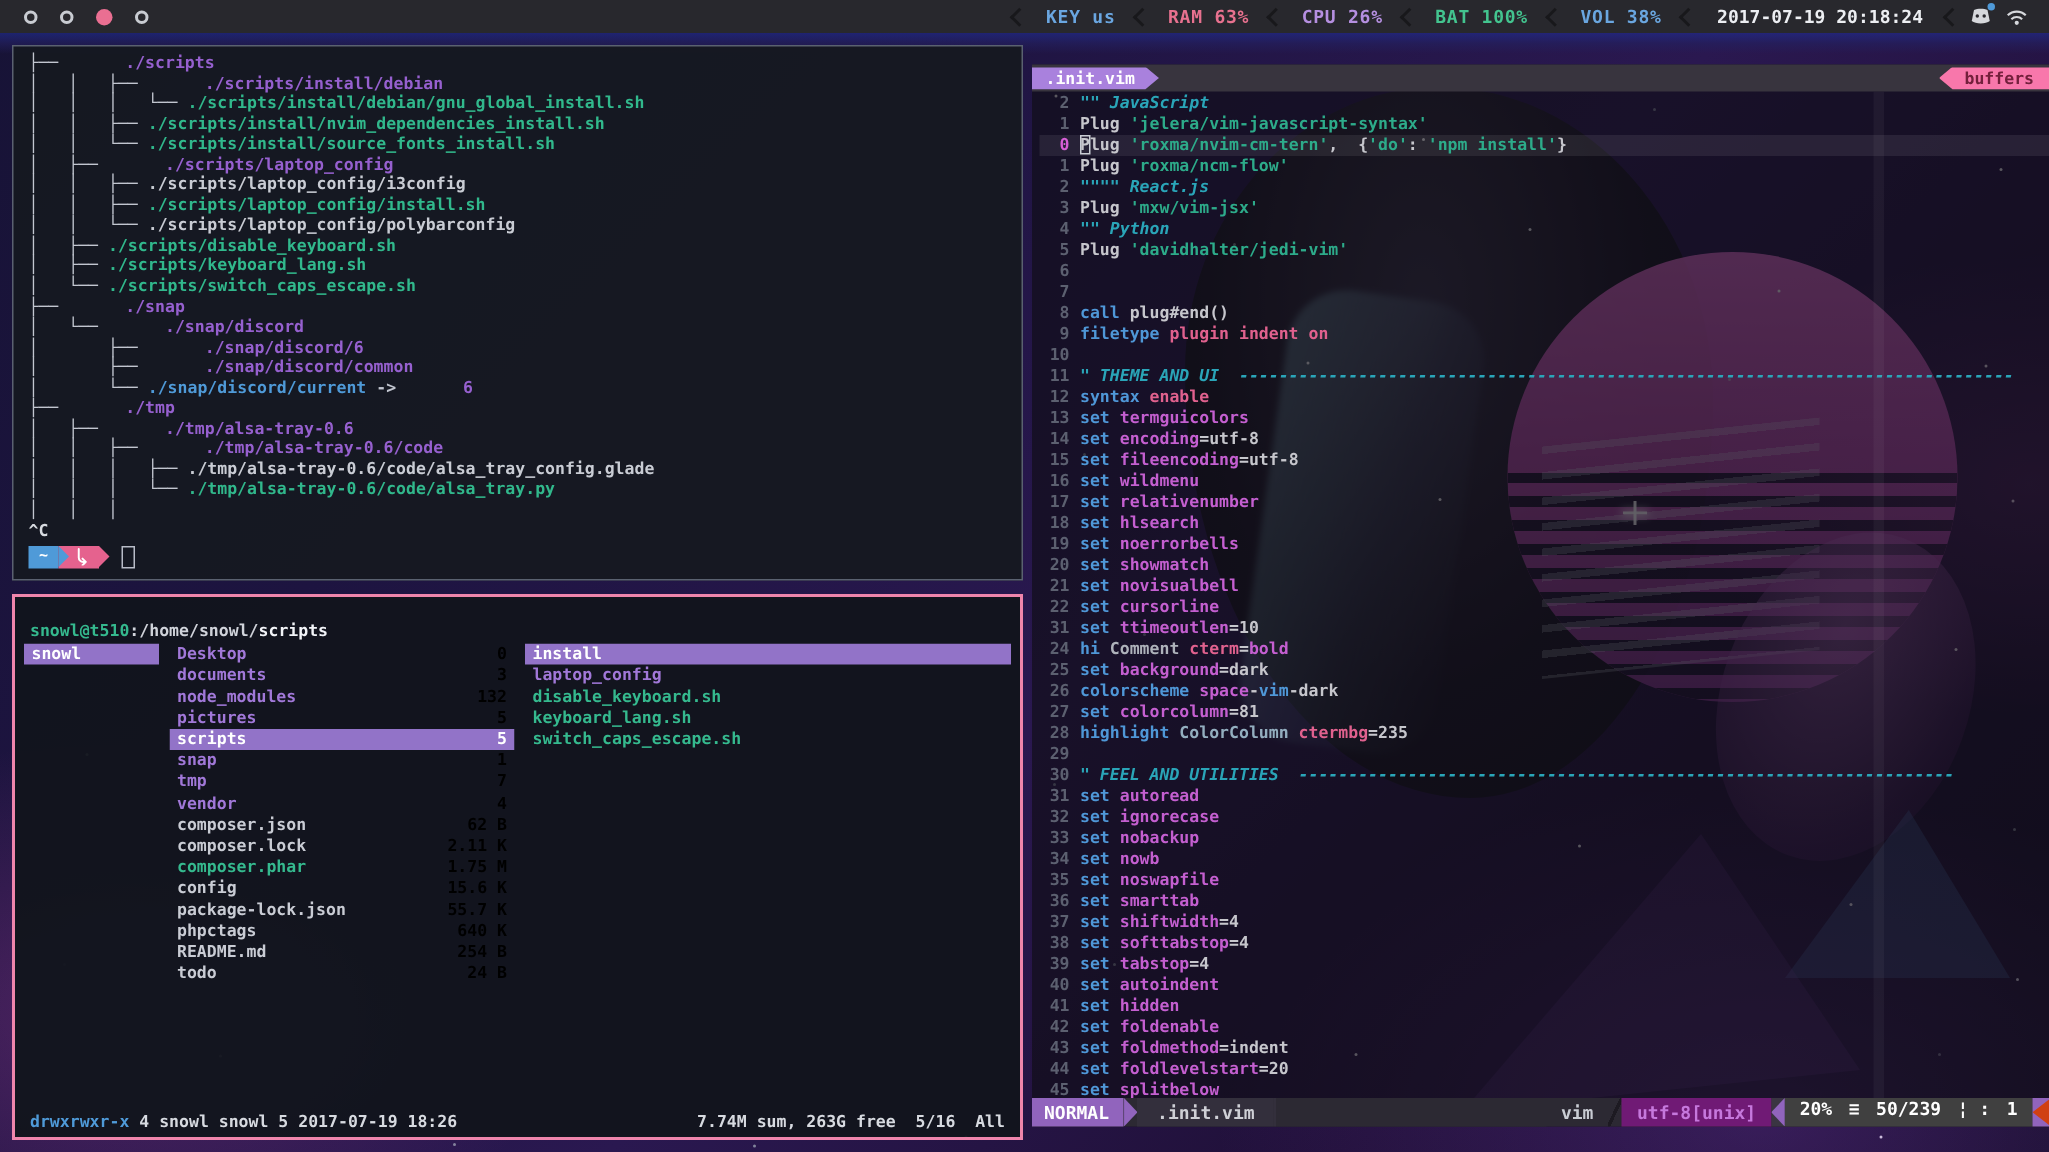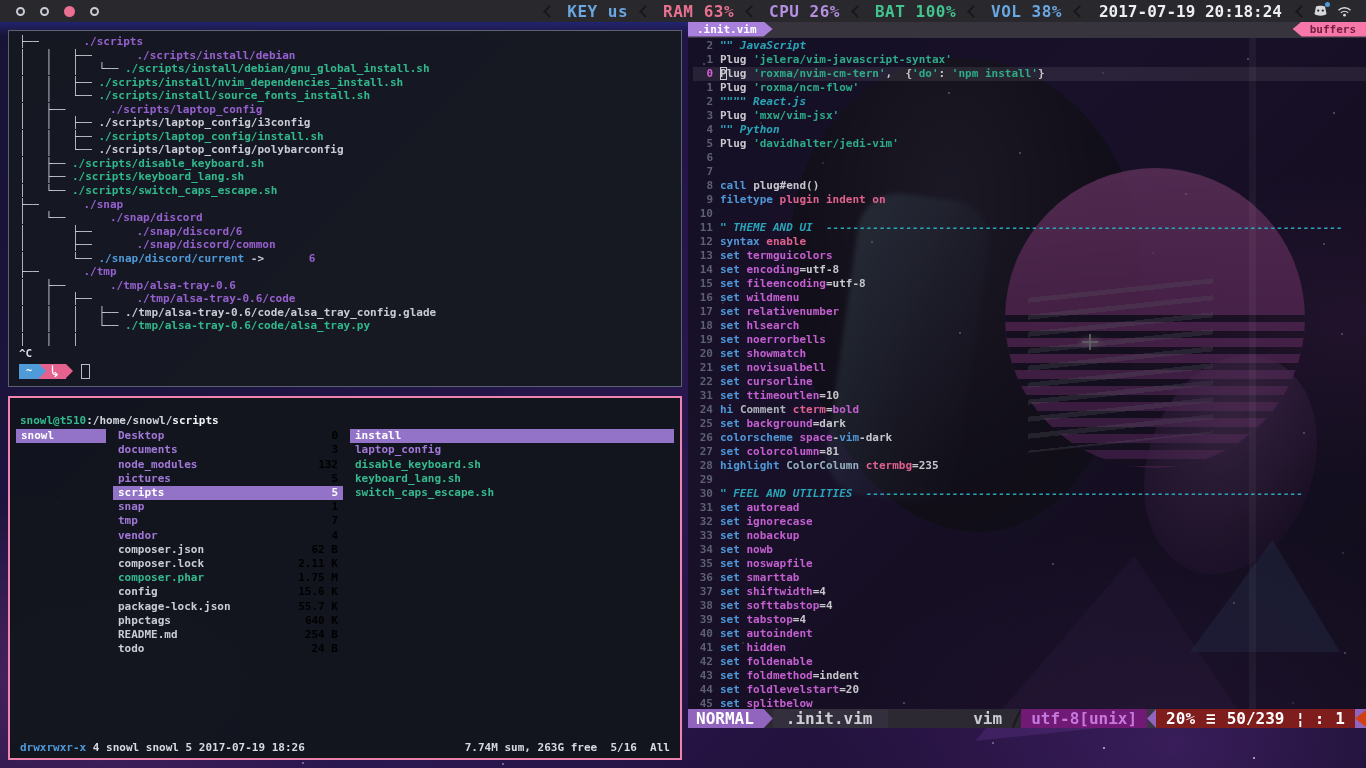--- a/index.html
+++ b/index.html
@@ -51,21 +51,21 @@
       1344px 652px 0 #fff,903px 702px 0 #fff,1103px 747px 0 #fff,1253px 757px 0 #fff,
       146px 703px 0 #fff,57px 502px 0 #fff,643px 757px 0 #fff,959px 332px 0 #fff;opacity:.9;}
   .s2{box-shadow:760px 122px 0 #cdd,822px 162px 0 #cdd,1102px 72px 0 #cdd,722px 302px 0 #cdd,
       762px 422px 0 #cdd,702px 522px 0 #cdd,742px 642px 0 #cdd,1152px 252px 0 #cdd,
       1292px 702px 0 #cdd,992px 742px 0 #cdd,302px 762px 0 #cdd,42px 642px 0 #cdd,
       502px 763px 0 #cdd,1342px 552px 0 #cdd;opacity:.55;}
 
   
   .topbar{position:absolute;left:0;top:0;width:100%;height:22px;background:#28282d;z-index:10;
     display:flex;align-items:center;justify-content:space-between;box-sizing:border-box;
-    padding:0 10px;font-size:16px;font-weight:bold;}
+    padding:0 10px;font-size:12px;font-weight:bold;}
   .ws{display:flex;align-items:center;gap:15px;padding-left:6px;}
   .ws-dot{width:9px;height:9px;border-radius:50%;box-sizing:border-box;border:2px solid #c9ccd2;}
   .ws-dot.focused{border:none;background:#ea6f92;width:11px;height:11px;}
   .bar-right{display:flex;align-items:center;}
   .chev{width:7px;height:7px;border-left:2px solid #17171a;border-bottom:2px solid #17171a;
     transform:rotate(45deg);margin:0 3px;opacity:.9;flex:none;}
   .module{padding:0 10px;letter-spacing:.5px;}
   .bar-date{padding:0 12px;color:#eceef2;}
   .tray{display:flex;align-items:center;gap:9px;padding:0 4px;}
   .tray-ic{position:relative;display:inline-flex;align-items:center;}
@@ -109,21 +109,21 @@
   .rrow.sel{background:#9273c8;}
   .rrow.sel .rname,.rrow.sel .rsize{color:#fff;}
   .rt-dir{color:#a178d8;}
   .rt-file{color:#c9ccd4;}
   .rt-exec,.rt-script{color:#35b98e;}
   .rsize{color:inherit;}
   .rstatus{flex:none;display:flex;justify-content:space-between;padding:0 4px;color:#d7dae0;white-space:pre;}
   .perm{color:#4f9ad8;}
 
   
-  .vim{position:absolute;left:688px;top:20px;width:678px;height:708px;z-index:5;
+  .vim{position:absolute;left:688px;top:43px;width:678px;height:708px;z-index:5;
     background:rgba(15,13,22,.66);display:flex;flex-direction:column;
     font-size:11px;font-weight:bold;}
   .tabline{height:18px;background:#38343e;display:flex;align-items:center;flex:none;}
   .vtab{padding:1px 16px 1px 9px;background:#a981dd;color:#fff;font-size:11px;
     clip-path:polygon(0 0,calc(100% - 9px) 0,100% 50%,calc(100% - 9px) 100%,0 100%);}
   .tab-spacer{flex:1;}
   .buffers{padding:1px 10px 1px 17px;background:#f877ab;color:#73203c;font-size:11px;
     clip-path:polygon(0 50%,9px 0,100% 0,100% 100%,9px 100%);}
   .vbuf{flex:1;padding:1px 0 0 5px;position:relative;overflow:hidden;}
   .vbuf::after{content:"";position:absolute;left:561px;top:0;bottom:0;width:7px;
@@ -135,32 +135,32 @@
   .code{white-space:pre;}
   .tk-com{color:#2aa5b8;font-style:italic;}
   .tk-kw{color:#4f97d7;}
   .tk-opt{color:#c45fd0;}
   .tk-str{color:#2dab8a;}
   .tk-pink{color:#e0618e;}
   .tk-fg{color:#c6c6cc;}
   .tk-fg2{color:#aeb2ba;}
   .tk-type{color:#93aebf;}
   .tk-cur{color:#c6c6cc;box-shadow:inset 0 0 0 1px #c9ccd4;}
-  .vstatus{height:19px;flex:none;display:flex;align-items:stretch;background:#2c2933;font-size:16px;}
+  .vstatus{height:19px;flex:none;display:flex;align-items:stretch;background:#2c2933;font-size:12px;}
   .sl-seg{display:flex;align-items:center;}
   .sl-mode{background:#9164bd;color:#fff;padding:0 10px 0 8px;}
   .sl-tip{width:9px;flex:none;background:#9164bd;clip-path:polygon(0 0,100% 50%,0 100%);}
   .sl-file{padding:0 13px;color:#cfd0d6;background:#332f3c;display:flex;align-items:center;}
   .sl-mid{flex:1;background:linear-gradient(90deg,#332f3c 0 2px,#2c2933 2px);}
   .sl-ft{padding:0 10px;color:#c9ccd4;display:flex;align-items:center;}
   .sl-chev{width:9px;flex:none;background:linear-gradient(115deg,transparent 44%,#1d1a22 44% 58%,transparent 58%);}
   .sl-enc{padding:0 10px;color:#c678dd;background:#701a75;display:flex;align-items:center;}
   .sl-arrowl{width:9px;flex:none;background:#3a3542;clip-path:none;position:relative;}
   .sl-arrowl::after{content:"";position:absolute;inset:0;background:#9164bd;clip-path:polygon(100% 0,100% 100%,0 50%);}
-  .sl-pos{display:flex;gap:11px;padding:0 10px;color:#fff;align-items:flex-end;background:#7f1d1d;}
+  .sl-pos{display:flex;gap:11px;padding:0 10px;color:#fff;align-items:flex-start;background:#404040;}
   .sl-red{width:11px;flex:none;background:#9164bd;position:relative;}
   .sl-red::after{content:"";position:absolute;inset:1px 0;background:#d04012;clip-path:polygon(100% 0,100% 100%,0 50%);}
 </style>
 </head>
 <body>
 
 <div class="wallpaper">
   <div class="wp-band"></div>
   <div class="wp-helmet"></div>
   <div class="wp-visor"></div>

